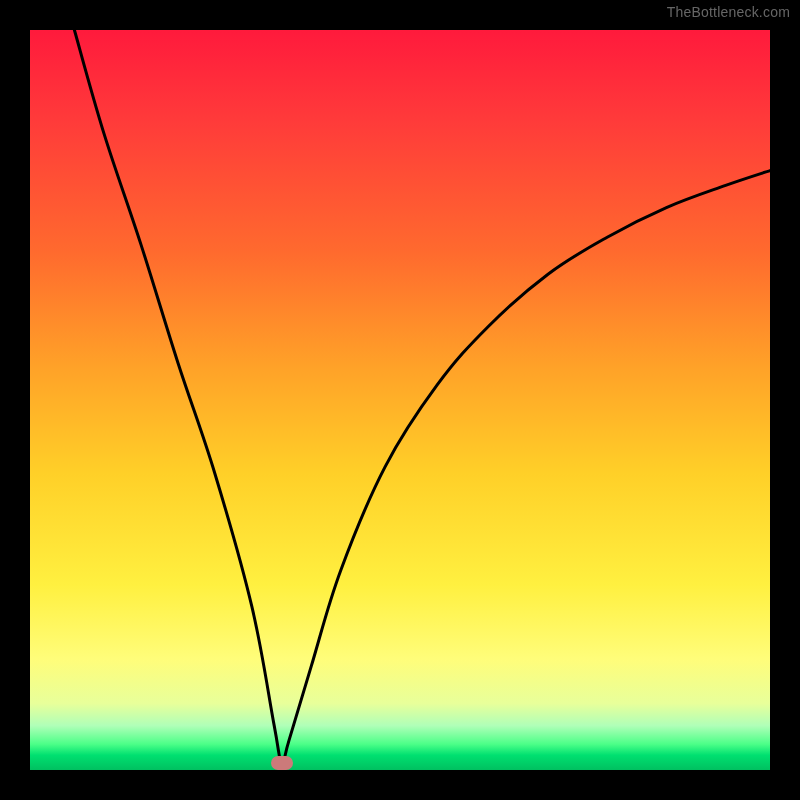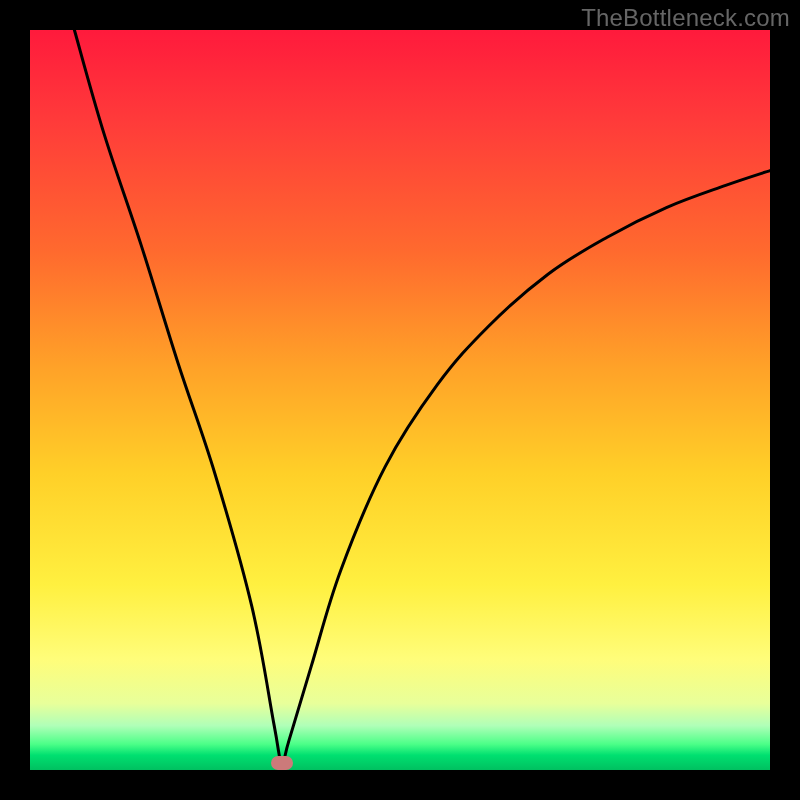--- a/index.html
+++ b/index.html
@@ -38,21 +38,21 @@
       #4cff88 96.5%,
       #00e070 98%,
       #00c060 100%
     );
   }
   .watermark {
     position: absolute;
     top: 4px;
     right: 10px;
     color: #666;
-    font-size: 24px;
+    font-size: 14px;
     font-weight: 500;
     letter-spacing: 0.2px;
     user-select: none;
     text-align: right;
   }
   svg.curve {
     position: absolute;
     left: 0;
     top: 0;
     width: 740px;

